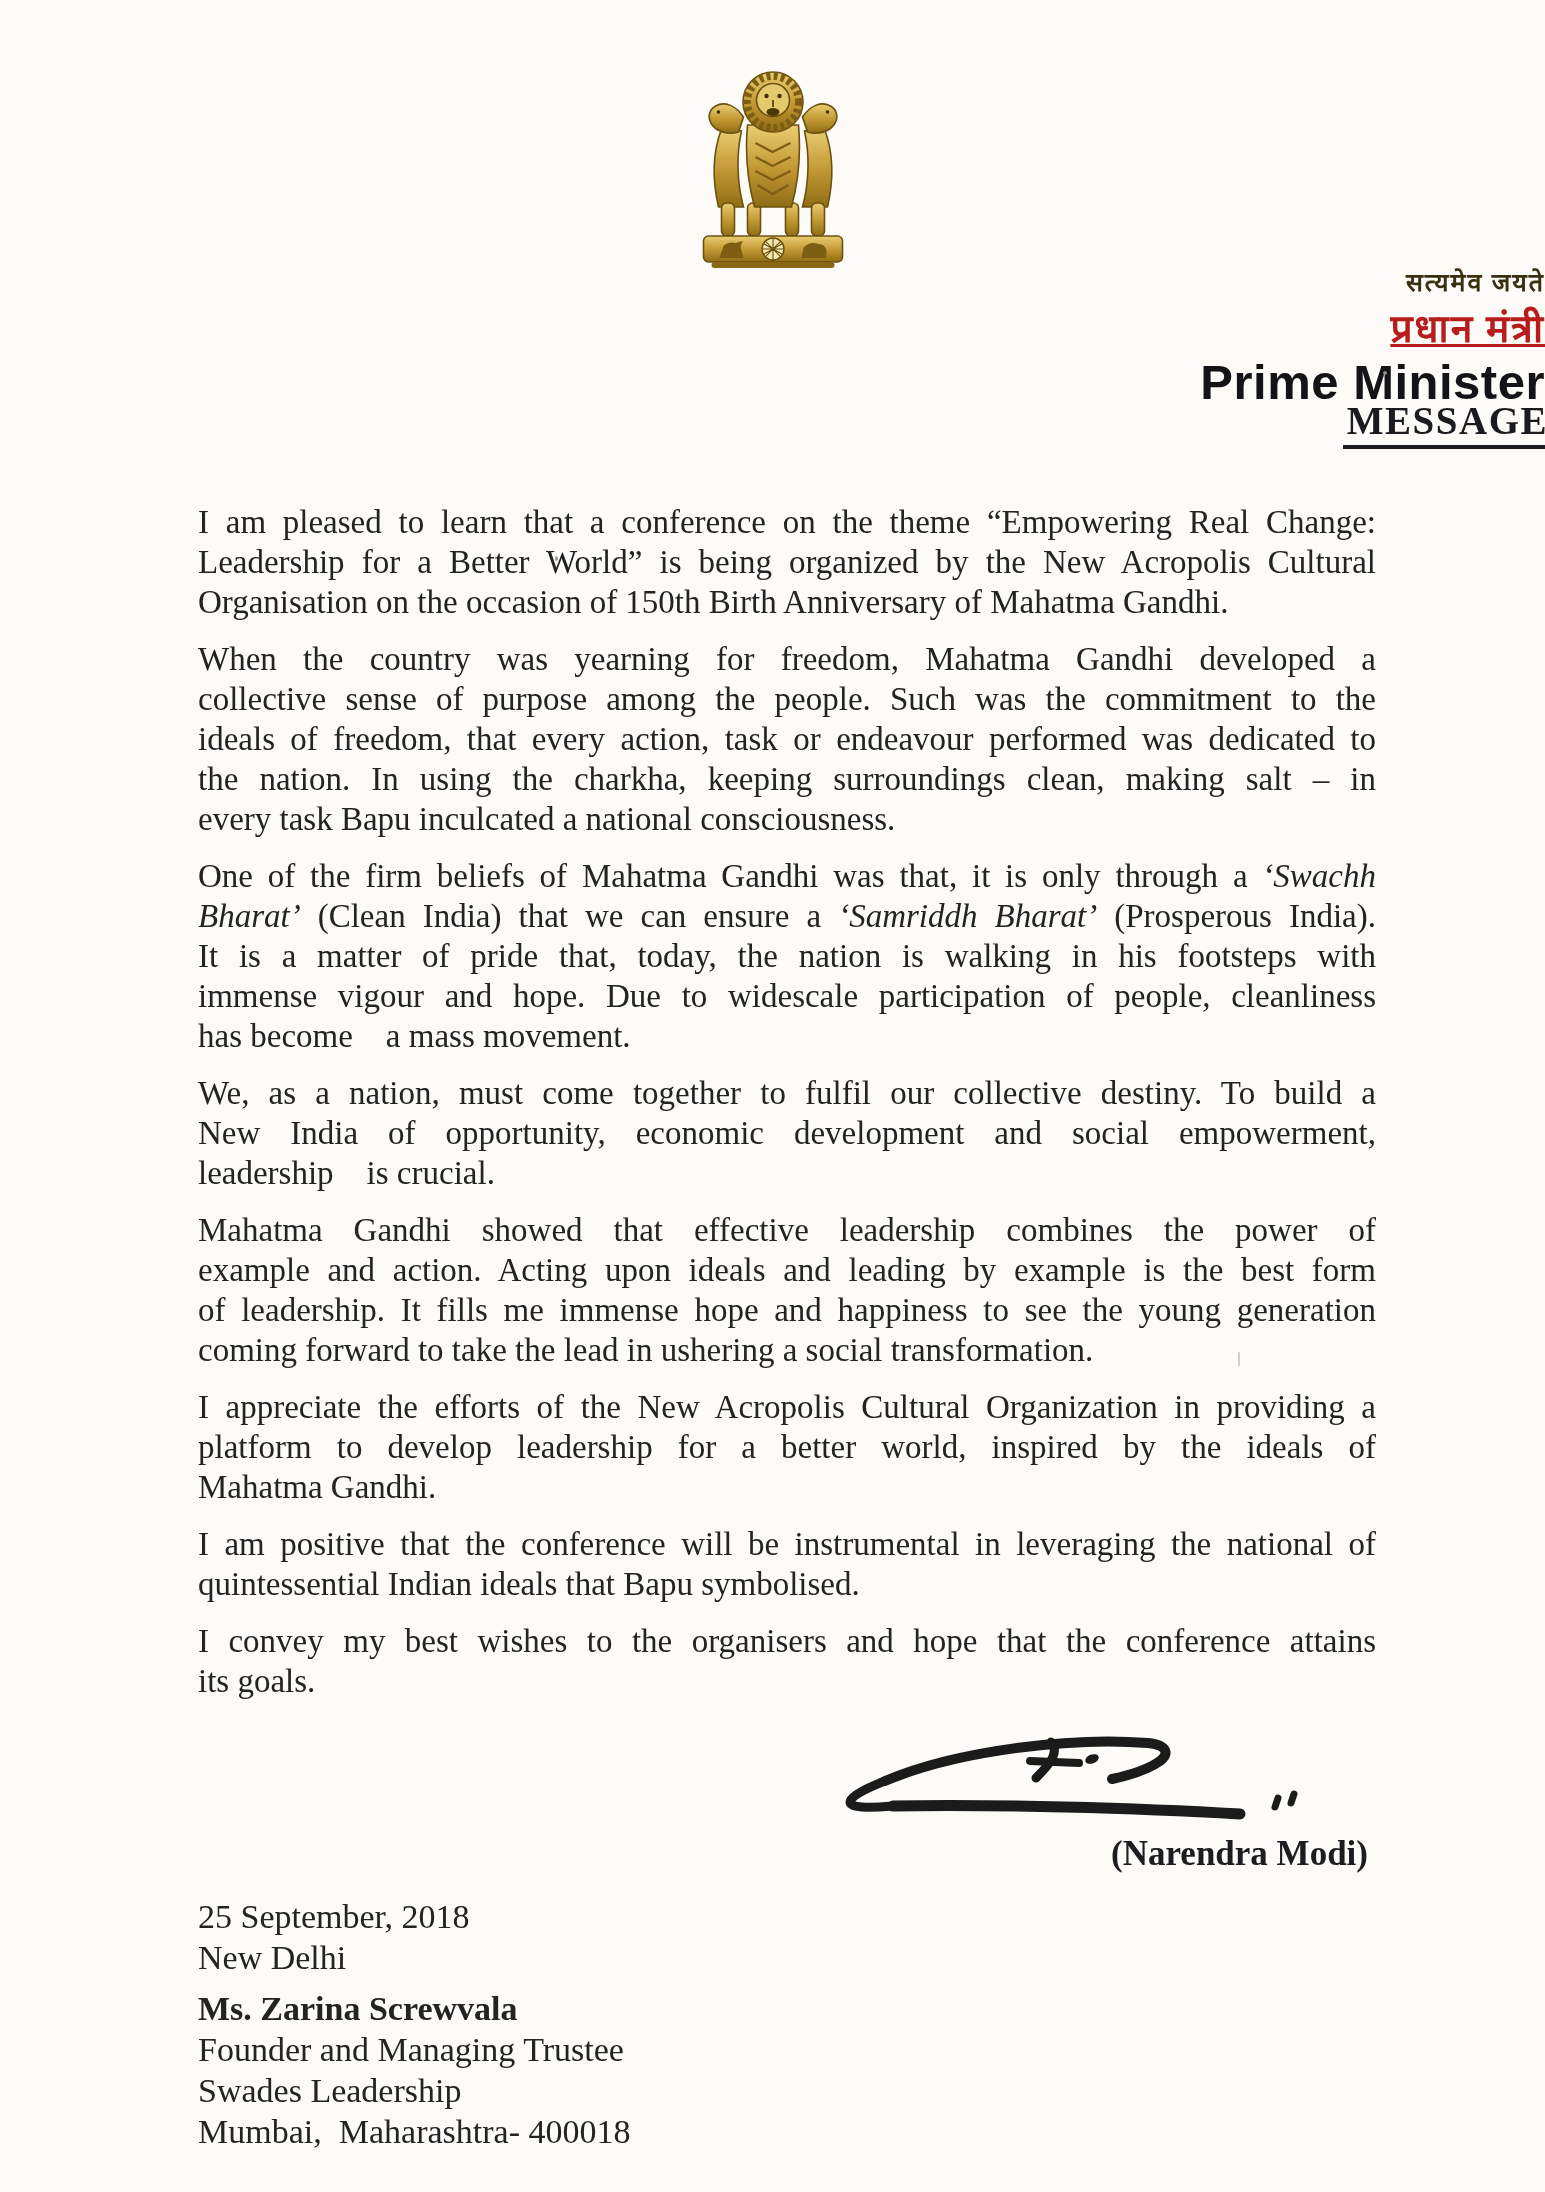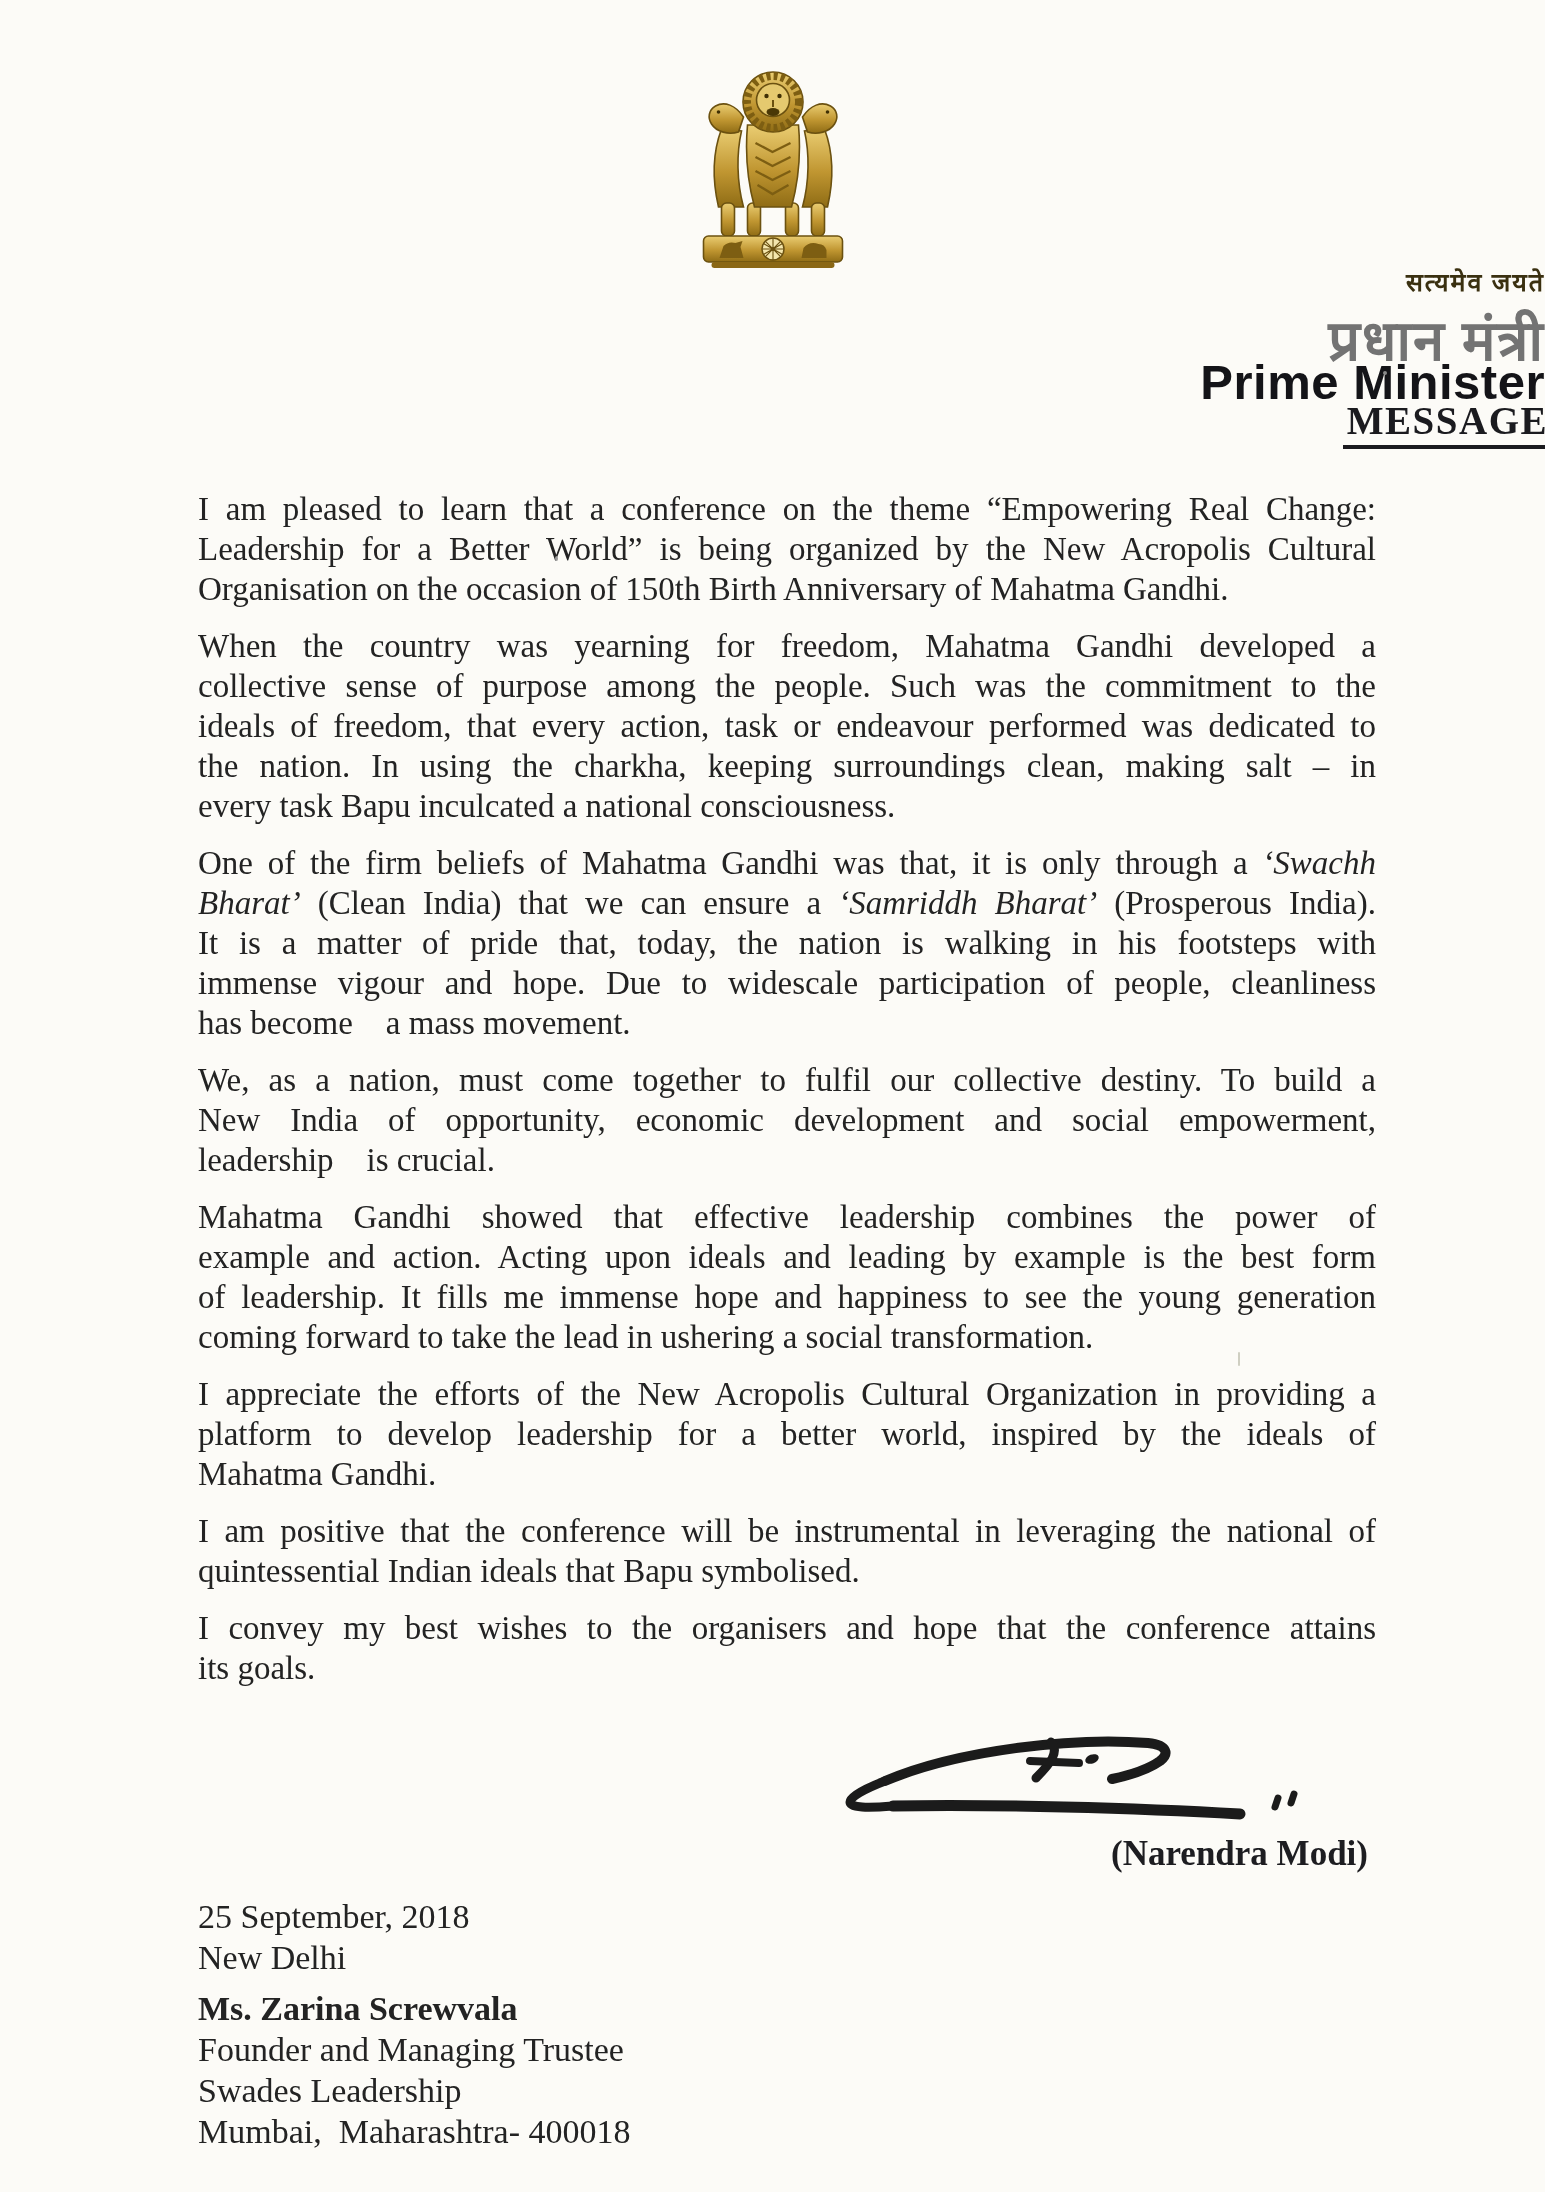--- a/index.html
+++ b/index.html
@@ -13,34 +13,34 @@
     font-family: "Liberation Serif", serif;
     color: #232323;
   }
   .centered { position:absolute; left:0; width:100%; text-align:right; }
   .emblem { position:absolute; left:50%; transform:translateX(-50%); top:55px; width:175px; height:215px; }
   .motto {
     top:264px; font-size:25px; font-weight:700; color:#3a3010;
     font-family:"Liberation Serif","DejaVu Sans",sans-serif; letter-spacing:2px;
   }
   .title-hindi {
-    top:300px; font-size:56px; font-weight:600; color:#737373;
-    font-family:"Liberation Serif","DejaVu Sans",sans-serif; letter-spacing:2px;
+    top:300px; font-size:39px; font-weight:600; color:#b91c1c;
+    font-family:"Liberation Serif","DejaVu Sans",sans-serif; letter-spacing:2px;text-decoration:underline;
   }
   .title-english {
     top:354px; font-size:49px; font-weight:700; color:#141418;
     font-family:"Liberation Sans",sans-serif; letter-spacing:0.5px;
   }
   .message-heading-wrap { top:398px;padding-left:7px; }
   .message-heading {
     display:inline-block; font-size:39px; font-weight:700; color:#1b1b1f;
     letter-spacing:1.5px; border-bottom:4px solid #1b1b1f; padding:0 4px 2px 4px;
   }
   .letter-body {
-    position:absolute; left:198px; top:489px; width:1178px;
+    position:absolute; left:198px; top:502px; width:1178px;
     font-size:33px; line-height:40px;
   }
   .para { margin:0 0 17px 0; }
   .line {
     height:40px; white-space:nowrap;
     text-align:justify; text-align-last:justify;
   }
   .line.last { text-align-last:left; }
   .sig-svg { position:absolute; left:838px; top:1734px; width:470px; height:95px; }
   .sig-name {

